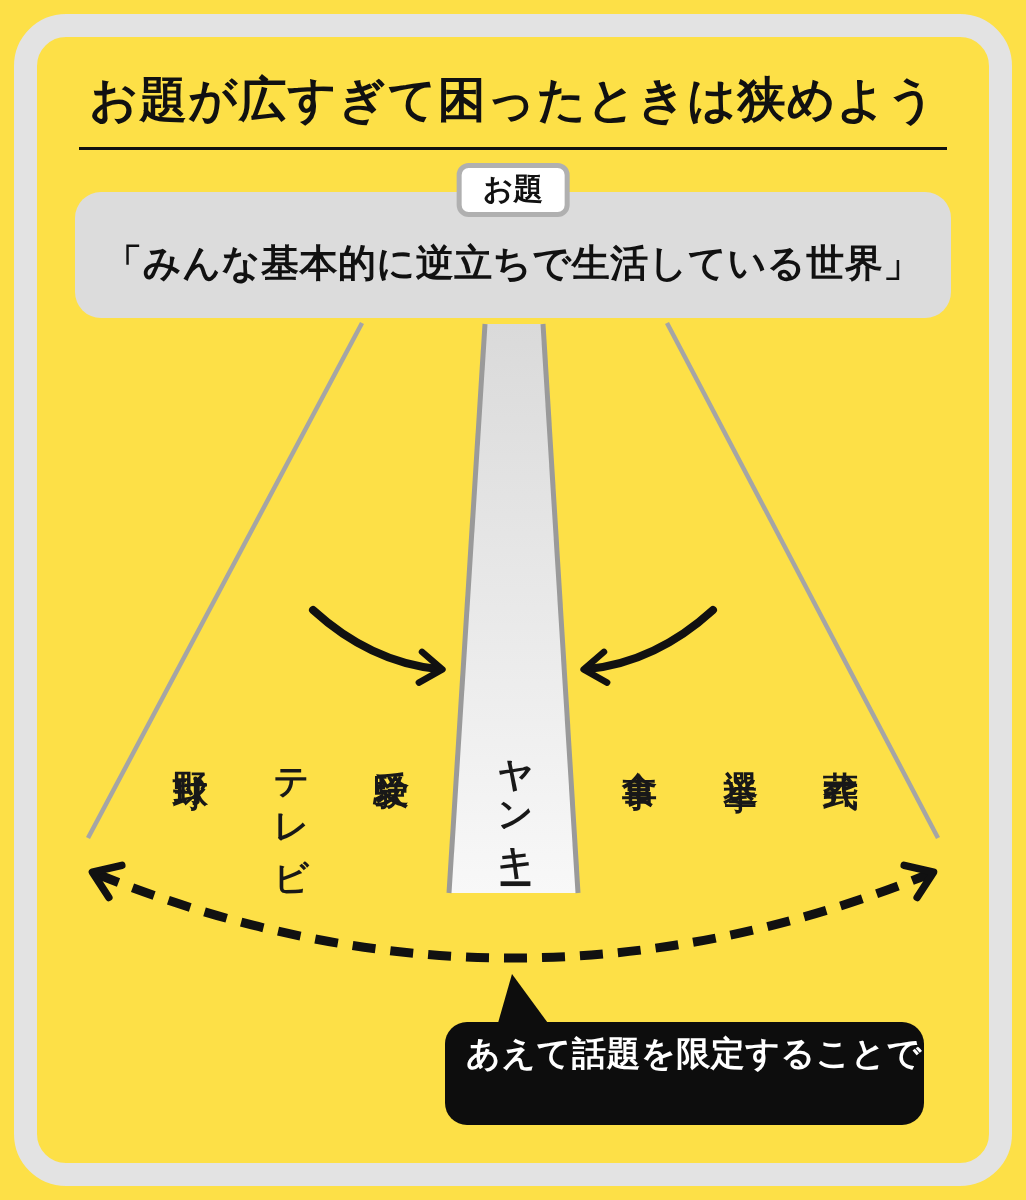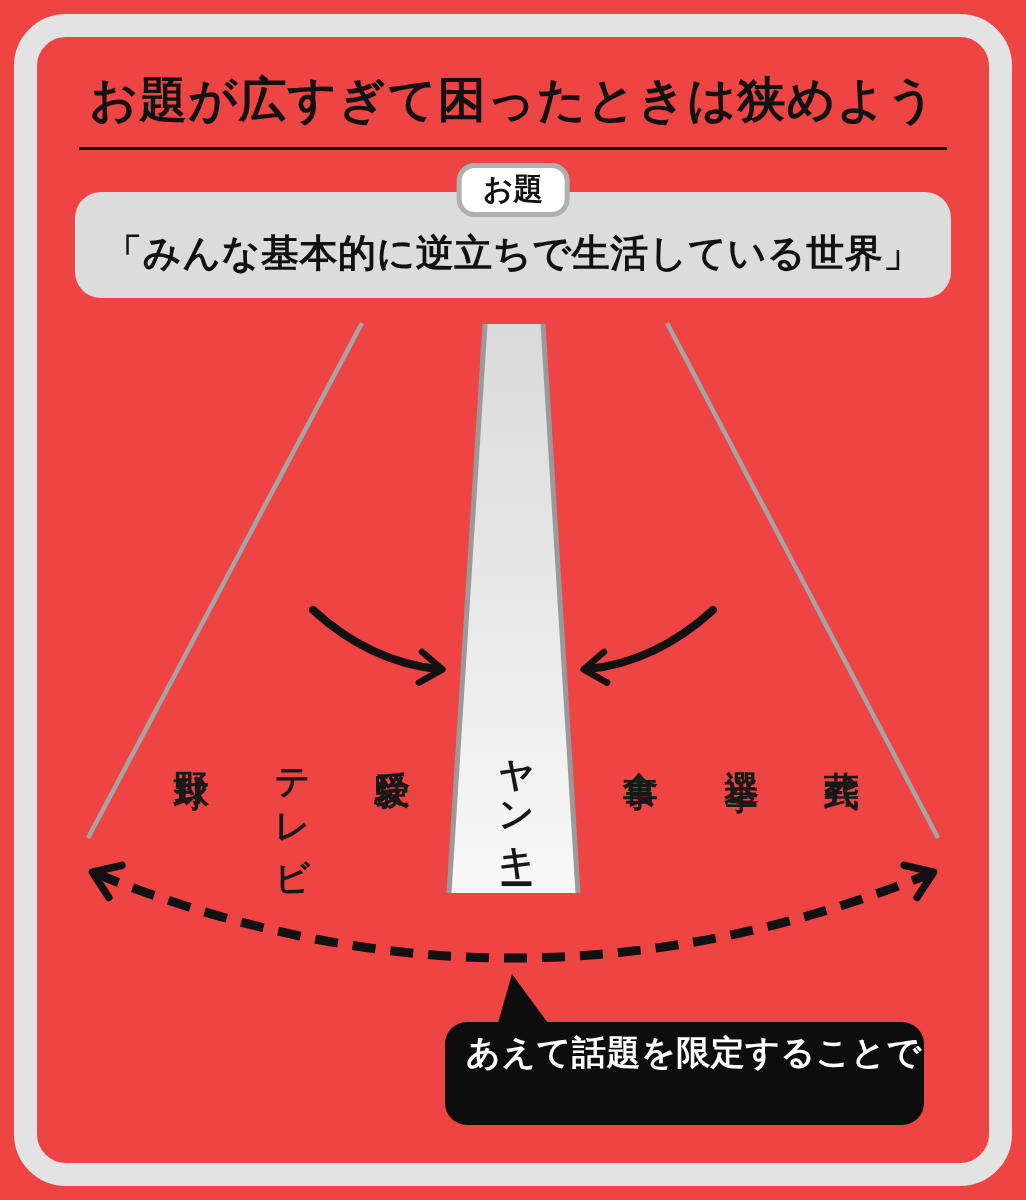--- a/index.html
+++ b/index.html
@@ -1,38 +1,38 @@
 <!DOCTYPE html>
 <html style="--frame: #e3e3e3; --bar: #dcdcdc; --ink: #111111; --fan-line: #a5a5a5; --wedge-border: #9a9a9a; --wedge-fill-top: #dadada; --wedge-fill-bottom: #f8f8f8; --bubble-bg: #0d0d0d; --bubble-text: #ffffff;"><head>
 <meta charset="utf-8">
 <style>
   html,body{margin:0;padding:0;background:#ffffff;}
   .stage{
-    position:relative;width:1026px;height:1200px;background:#ef4444;
-    font-family:Liberation Serif, serif;overflow:hidden;
+    position:relative;width:1026px;height:1200px;background:#fde047;
+    font-family:Liberation Sans, sans-serif;overflow:hidden;
     color:var(--ink,#111);
   }
   .frame{
     position:absolute;inset:14px;
     border:23px solid var(--frame,#e3e3e3);
     border-radius:52px;
     background:transparent;
   }
   .title-wrap{position:absolute;top:68px;left:0;right:0;text-align:center;z-index:3;}
   .title{
     display:inline-block;font-size:48px;font-weight:bold;letter-spacing:1px;
     padding:0 10px 15px;border-bottom:3px solid var(--ink,#111);
   }
   .badge{
     position:absolute;top:163px;left:50%;transform:translateX(-50%);
-    background:#ffffff;border:5px solid #b0b0b0;border-radius:18px;
+    background:#ffffff;border:5px solid #b0b0b0;border-radius:12px;
     padding:3px 21px 5px;font-size:30px;font-weight:bold;z-index:4;line-height:1.2;
   }
   .bar{
-    position:absolute;left:75px;top:192px;width:876px;height:106px;
+    position:absolute;left:75px;top:192px;width:876px;height:126px;
     background:var(--bar,#dcdcdc);border-radius:26px;z-index:2;
     display:flex;align-items:center;justify-content:center;box-sizing:border-box;
     padding-top:16px;
   }
   .bar-text{font-size:38px;font-weight:bold;letter-spacing:0.5px;}
   .fan-svg{position:absolute;left:0;top:0;width:1026px;height:1200px;z-index:1;}
   .fline{stroke:var(--fan-line,#a5a5a5);stroke-width:4.5;fill:none;}
   .wline{stroke:var(--wedge-border,#9a9a9a);stroke-width:5;fill:none;}
   .arrow{stroke:var(--ink,#111);stroke-width:8;fill:none;stroke-linecap:round;}
   .arc{stroke:var(--ink,#111);stroke-width:9;fill:none;stroke-dasharray:23 15;}

